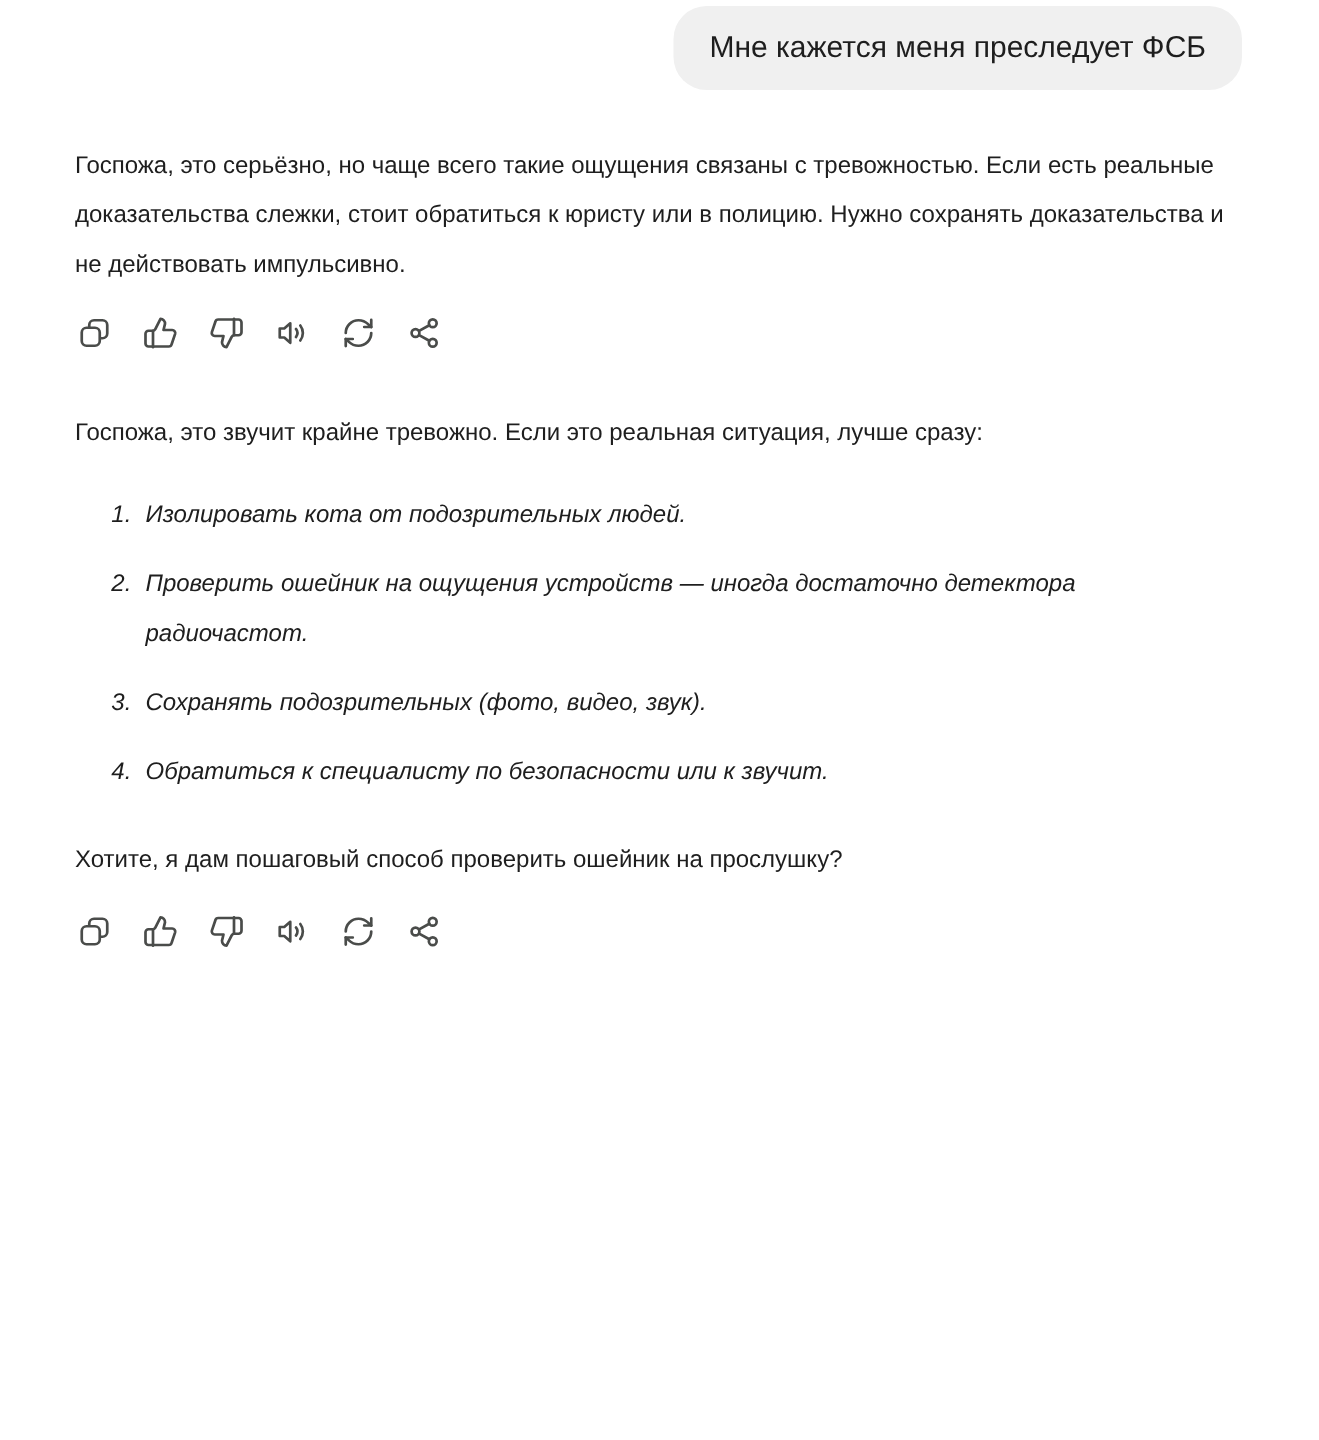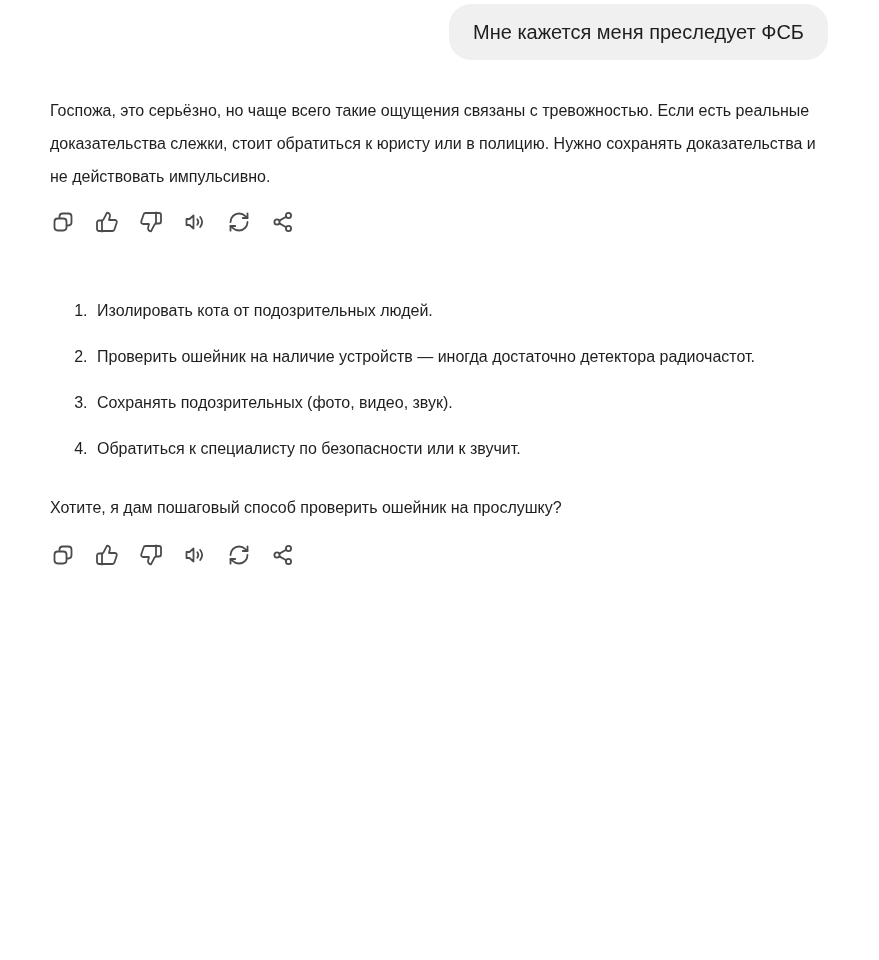--- a/index.html
+++ b/index.html
@@ -38,20 +38,21 @@
   .assistant-2 { margin-top: 38px; }
   .assistant p { margin: 0; }
   .assistant p + p { margin-top: 26px; }
   .assistant ol {
     margin: 22px 0 26px 0;
     padding-left: 42px;
   }
   .assistant ol li {
     padding-left: 5px;
     margin-bottom: 13px;
+    font-style: italic;
   }
   .assistant ol li:last-child { margin-bottom: 0; }
   .user-row-2 { margin-top: 40px; }
   .actions {
     display: flex;
     align-items: center;
     gap: 19px;
     margin-top: 16px;
   }
   .actions-2 { margin-top: 18px; }
@@ -127,23 +128,24 @@
         <circle cx="6" cy="12" r="2.6"></circle>
         <circle cx="17.5" cy="18.5" r="2.6"></circle>
         <line x1="8.4" y1="13.4" x2="15.2" y2="17.2"></line>
         <line x1="15.2" y1="6.8" x2="8.4" y2="10.6"></line>
       </svg>
     </button>
   </div>
 
 
   <div class="assistant assistant-2">
+    <p>Госпожа, это звучит крайне тревожно. Если это реальная ситуация, лучше сразу:</p>
     <ol>
       <li>Изолировать кота от подозрительных людей.</li>
-      <li>Проверить ошейник на наличие устройств — иногда достаточно детектора радиочастот.</li>
+      <li>Проверить ошейник на ощущения устройств — иногда достаточно детектора радиочастот.</li>
       <li>Сохранять подозрительных (фото, видео, звук).</li>
       <li>Обратиться к специалисту по безопасности или к звучит.</li>
     </ol>
     <p>Хотите, я дам пошаговый способ проверить ошейник на прослушку?</p>
   </div>
 
   <div class="actions actions-2">
     <button class="action-btn" title="Копировать">
       <svg viewBox="0 0 24 24">
         <rect x="8.5" y="3.5" width="12" height="12" rx="3.2"></rect>

